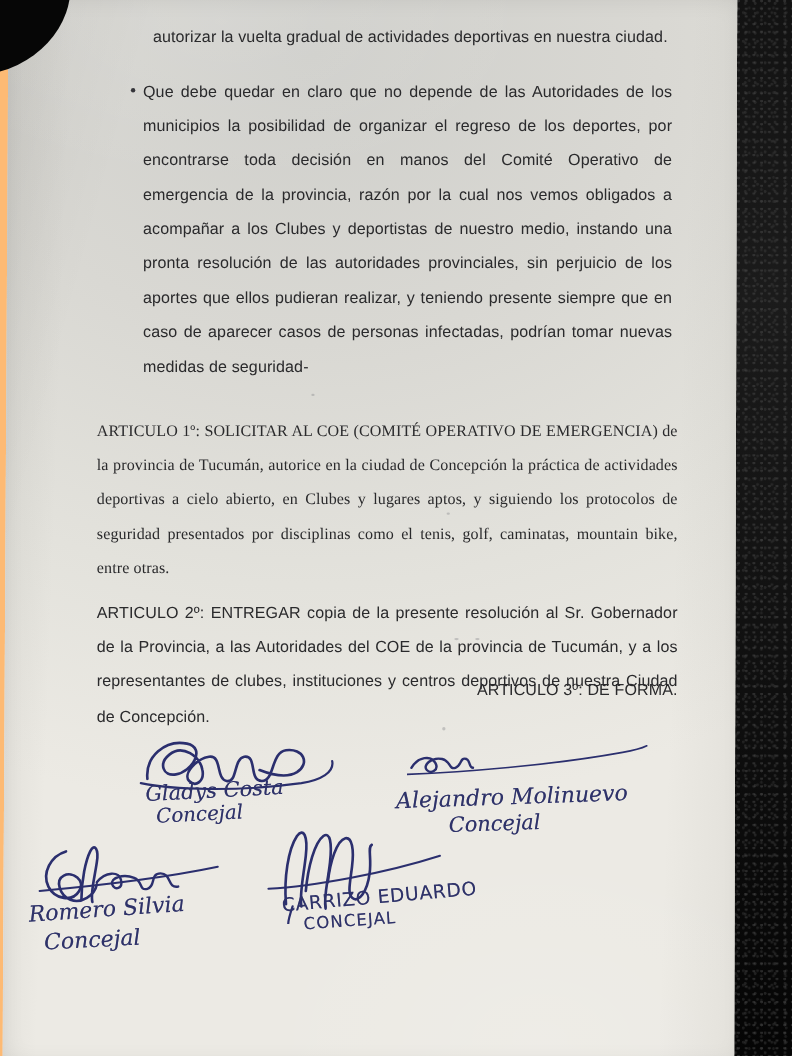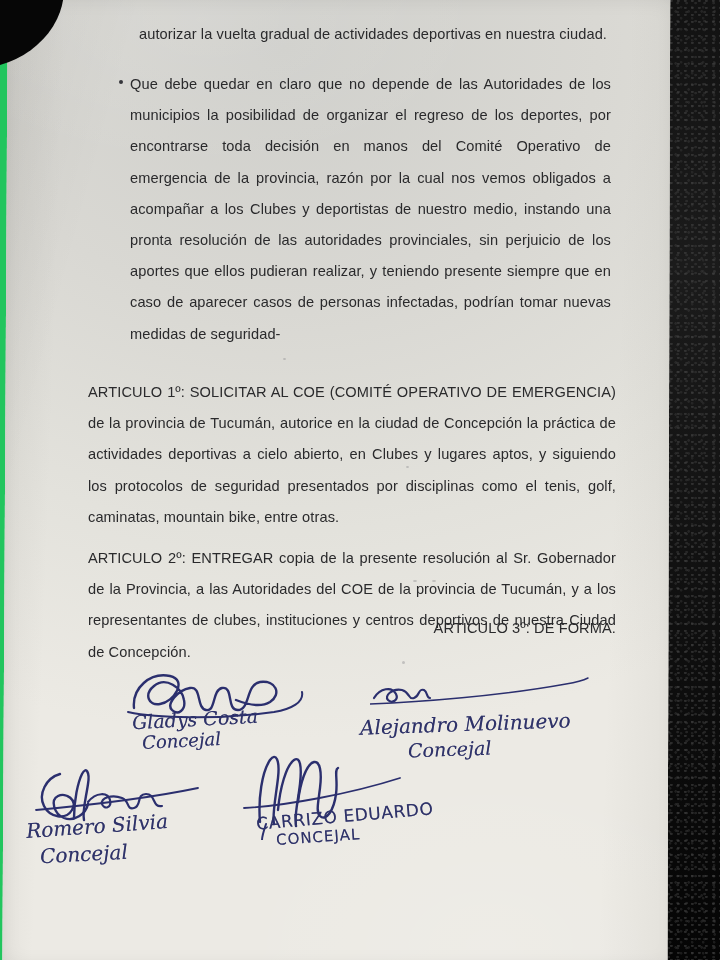--- a/index.html
+++ b/index.html
@@ -13,21 +13,21 @@
     height: 960px;
     overflow: hidden;
     font-family: "Liberation Sans", sans-serif;
   }
 
   
   .scene {
     position: relative;
     width: 720px;
     height: 960px;
-    background: #22c55e;
+    background: #fdba74;
     overflow: hidden;
   }
 
   
   .desk-right {
     position: absolute;
     top: 0;
     right: 0;
     width: 120px;
     height: 960px;
@@ -124,21 +124,21 @@
     background: #35353a;
   }
   .bullet-text {
     display: block;
     margin-left: 11px;
     width: 481px;
     text-align: justify;
   }
 
   .p-porello  { left: 88px; top: 320px; width: 528px; }
-  .p-art1     { left: 88px; top: 377px; width: 528px; }
+  .p-art1     { left: 88px; top: 377px; width: 528px; font-family: Liberation Serif, serif; }
   .p-art2     { left: 88px; top: 521px; width: 528px; margin-top: 22px; }
   .p-art3     { left: 88px; top: 613px; width: 528px; text-align: right; }
 
   .para:last-line { text-align: left; }
 
   
   .sig {
     position: absolute;
     color: #2b2f66;
   }

